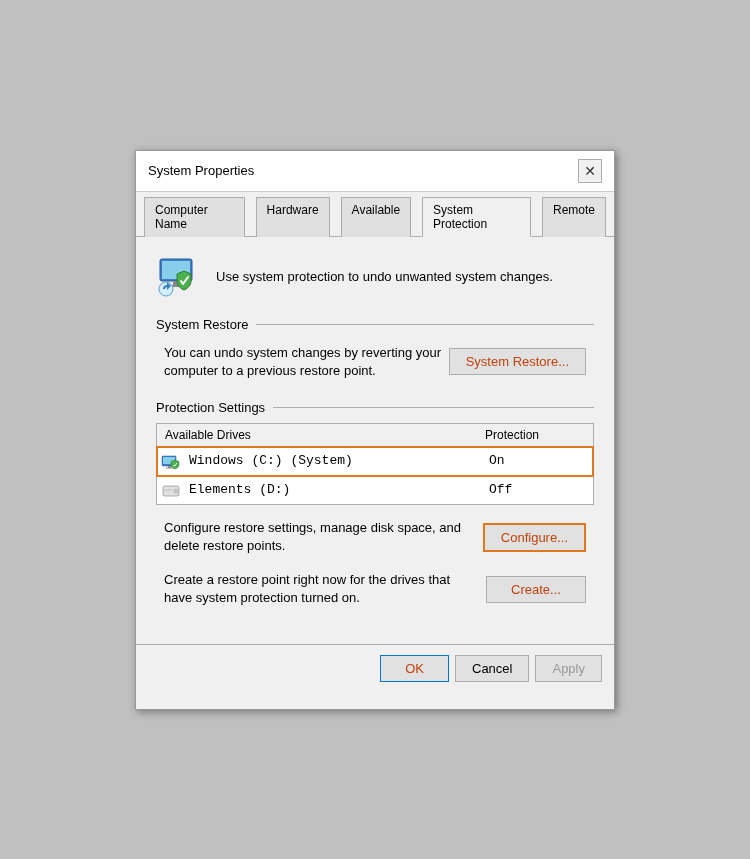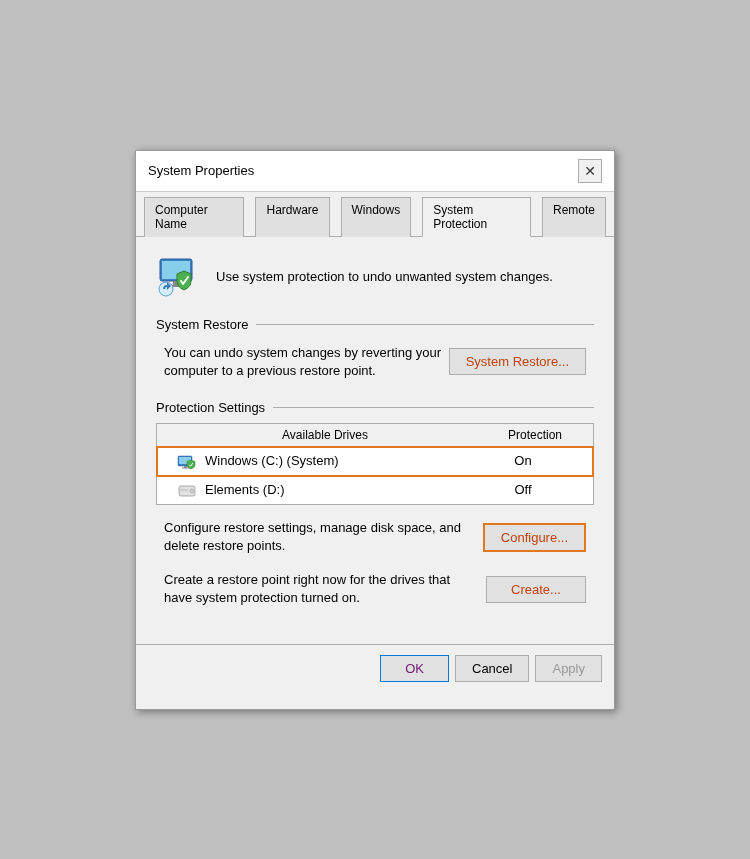--- a/index.html
+++ b/index.html
@@ -142,41 +142,41 @@
     .btn-orange-outline {
       border: 2px solid #e07820;
     }
 
     
     .drives-table {
       border: 1px solid #adadad;
       background: #fff;
       width: 100%;
       margin-bottom: 10px;
-      text-align: center;
     }
     .drives-header {
       display: flex;
       padding: 4px 8px;
       border-bottom: 1px solid #adadad;
       background: #f0f0f0;
     }
     .drives-header-col {
       font-size: 12px;
       color: #000;
     }
     .drives-header-col:first-child { flex: 1; }
     .drives-header-col:last-child { width: 100px; }
 
     .drives-row {
       display: flex;
       align-items: center;
-      padding: 5px 20px;
+      padding: 5px 4px;
       border-bottom: 1px solid #e0e0e0;
       cursor: pointer;
+      font-family: Liberation Mono, monospace;
     }
     .drives-row:last-child { border-bottom: none; }
     .drives-row.selected {
       background: #fff;
       outline: 2px solid #e07820;
       outline-offset: -1px;
     }
     .drives-row-name {
       flex: 1;
       display: flex;
@@ -212,21 +212,21 @@
       justify-content: flex-end;
       gap: 6px;
       background: #f0f0f0;
     }
     .btn-ok {
       padding: 5px 24px;
       background: #e1e1e1;
       border: 1px solid #0078d7;
       cursor: pointer;
       font-size: 13px;
-      color: #701a75;
+      color: #c2410c;
     }
     .btn-cancel {
       padding: 5px 16px;
       background: #e1e1e1;
       border: 1px solid #adadad;
       cursor: pointer;
       font-size: 13px;
       color: #000;
     }
     .btn-apply {
@@ -244,21 +244,21 @@
 <div class="dialog">
 
   <div class="title-bar">
     <span class="title-bar-text">System Properties</span>
     <button class="close-btn">✕</button>
   </div>
 
   <div class="tabs">
     <div class="tab">Computer Name</div>
     <div class="tab">Hardware</div>
-    <div class="tab">Windows</div>
+    <div class="tab">Available</div>
     <div class="tab active">System Protection</div>
     <div class="tab">Remote</div>
   </div>
 
   <div class="content">
 
     <div class="header-section">
 
       <svg class="shield-icon" viewBox="0 0 48 48" xmlns="http://www.w3.org/2000/svg">
 

